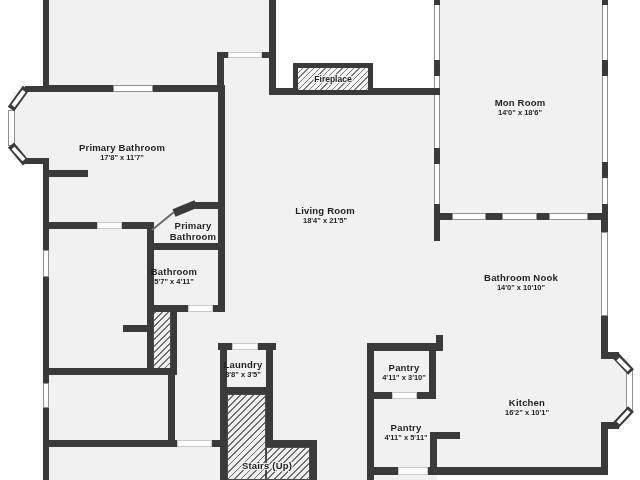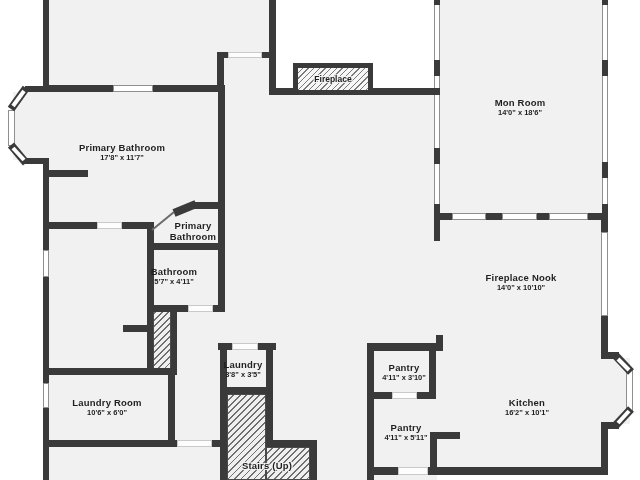--- a/index.html
+++ b/index.html
@@ -144,30 +144,30 @@
     <span class="nm">Primary Bathroom</span>
     <span class="dm">17'8" x 11'7"</span>
   </div>
   <div class="lbl wrap" style="left:193px;top:231px">
     <span class="nm">Primary Bathroom</span>
   </div>
   <div class="lbl" style="left:174px;top:276px">
     <span class="nm">Bathroom</span>
     <span class="dm">5'7" x 4'11"</span>
   </div>
-  <div class="lbl" style="left:107px;top:407px">
-    <span class="nm">Laundry Room</span>
-    <span class="dm">10'6" x 6'0"</span>
+  <div class="lbl" style="left:325px;top:215px">
+    <span class="nm">Living Room</span>
+    <span class="dm">18'4" x 21'5"</span>
   </div>
   <div class="lbl" style="left:520px;top:107px">
     <span class="nm">Mon Room</span>
     <span class="dm">14'0" x 18'6"</span>
   </div>
   <div class="lbl" style="left:521px;top:282px">
-    <span class="nm">Fireplace Nook</span>
+    <span class="nm">Bathroom Nook</span>
     <span class="dm">14'0" x 10'10"</span>
   </div>
   <div class="lbl" style="left:527px;top:407px">
     <span class="nm">Kitchen</span>
     <span class="dm">16'2" x 10'1"</span>
   </div>
   <div class="lbl" style="left:404px;top:372px">
     <span class="nm">Pantry</span>
     <span class="dm">4'11" x 3'10"</span>
   </div>

